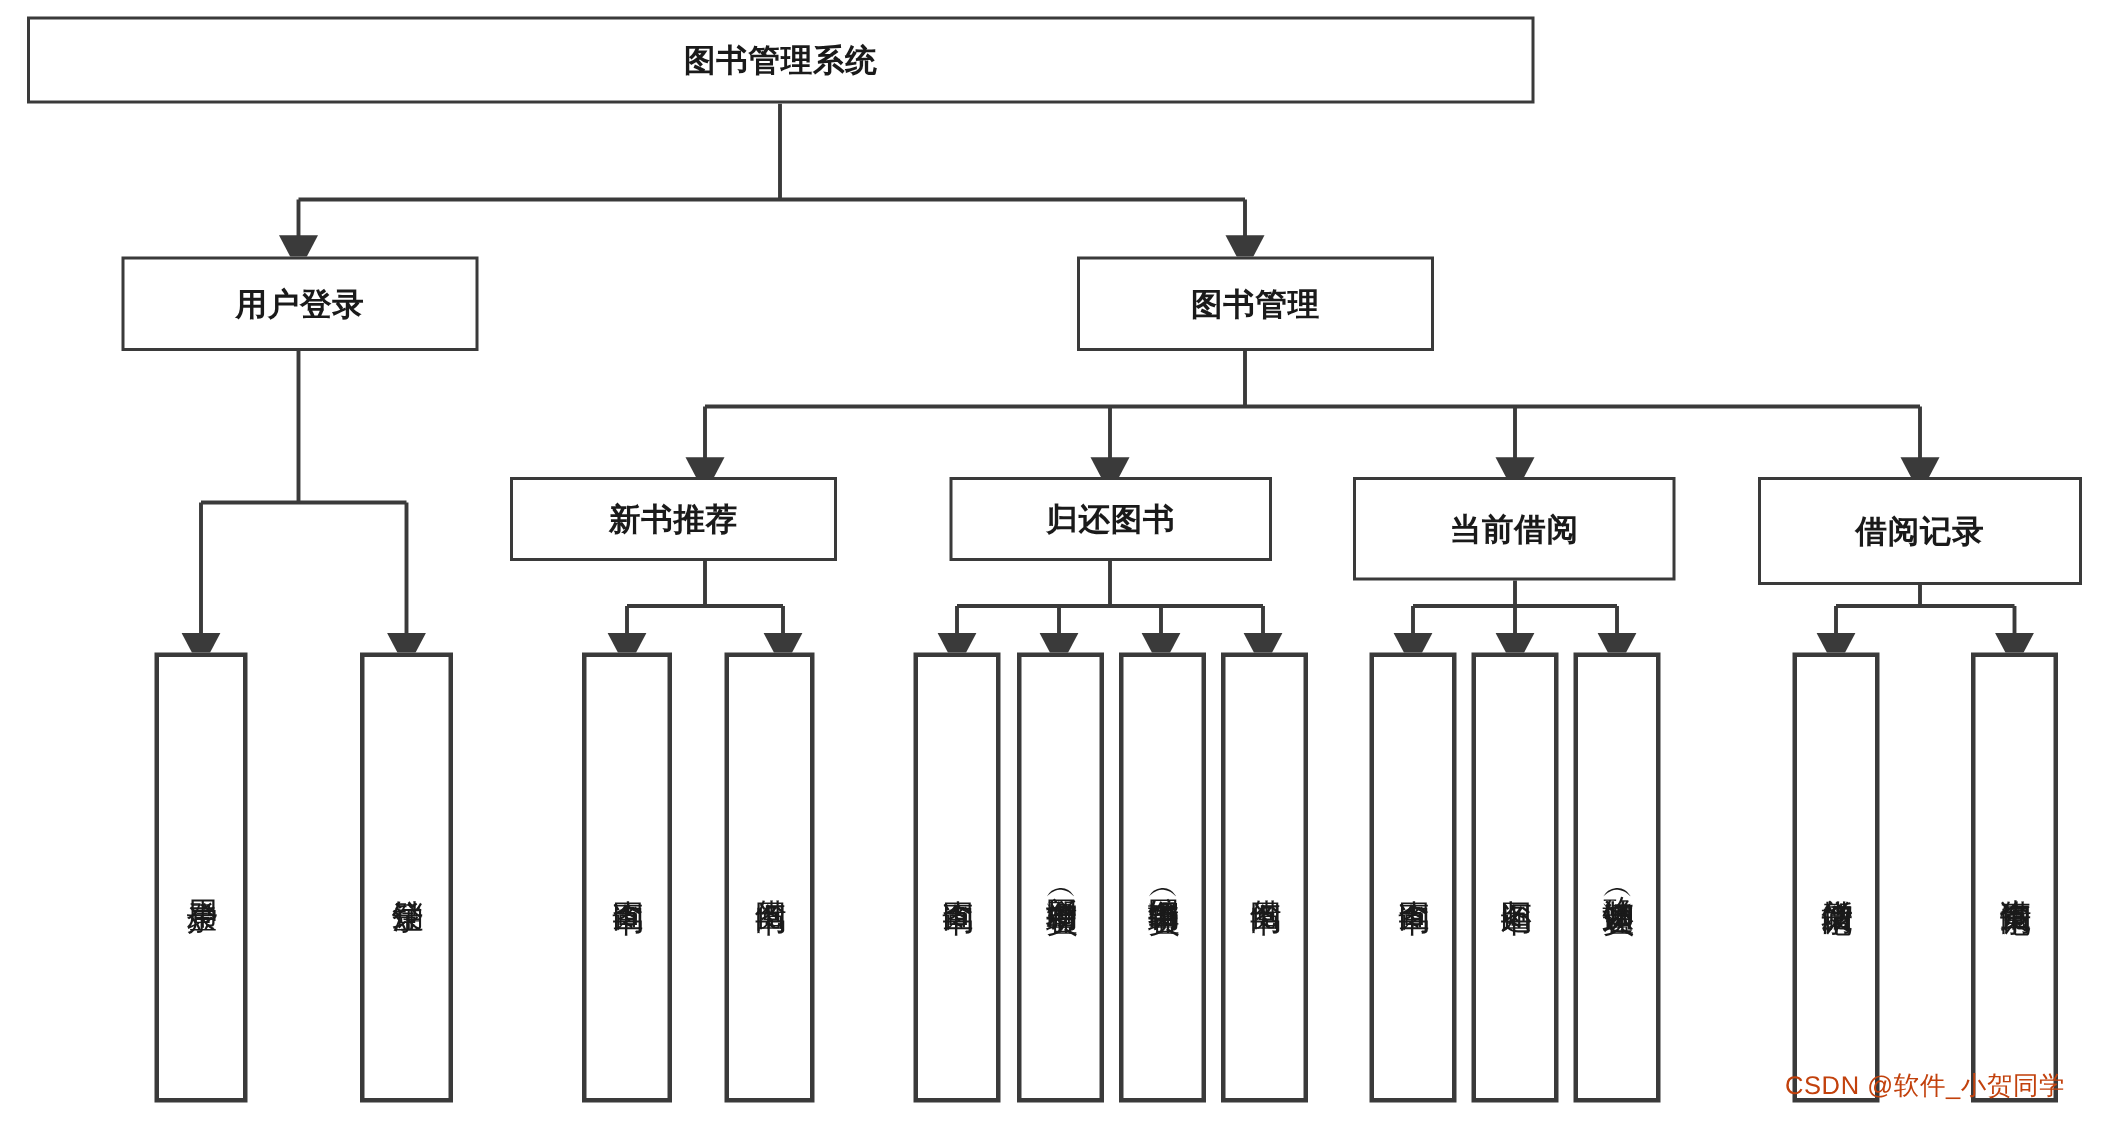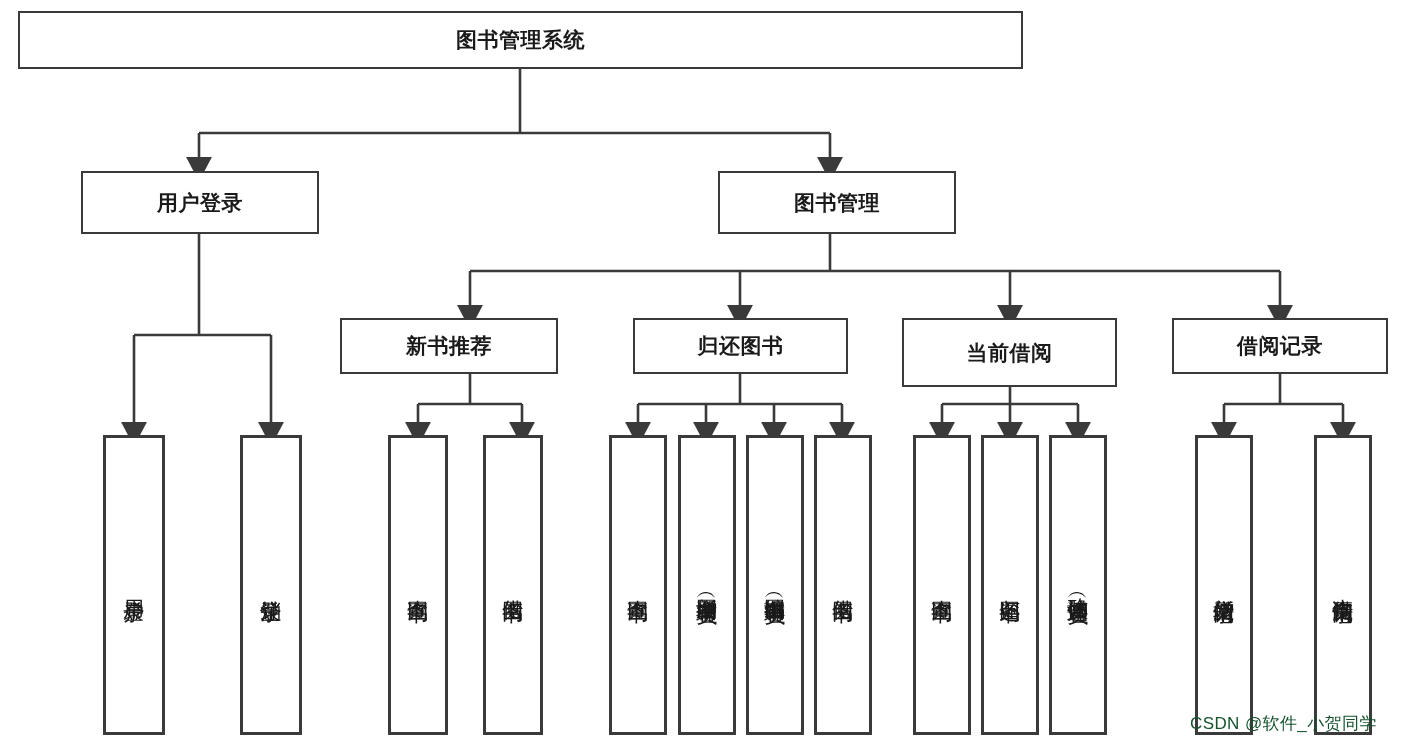--- a/index.html
+++ b/index.html
@@ -55,21 +55,21 @@
     letter-spacing: 1px;
     text-align: center;
     white-space: nowrap;
     display: block;
   }
   .watermark {
     position: absolute;
     left: 1190px;
     top: 712px;
     font-size: 17px;
-    color: #14532d;
+    color: #c2410c;
     white-space: nowrap;
     letter-spacing: 0.4px;
   }
 </style>
 </head>
 <body>
 
 <div id="diagram-root">
 
   <svg id="wires" viewBox="0 0 1405 747" width="1405" height="747">
@@ -142,21 +142,21 @@
   </div>
 
   <div class="node node-h" style="left:633px; top:318px; width:215px; height:56px;">
     <span>归还图书</span>
   </div>
 
   <div class="node node-h" style="left:902px; top:318px; width:215px; height:69px;">
     <span>当前借阅</span>
   </div>
 
-  <div class="node node-h" style="left:1172px; top:318px; width:216px; height:56px;">
+  <div class="node node-h" style="left:1172px; top:318px; width:216px; height:72px;">
     <span>借阅记录</span>
   </div>
 
   <div class="node node-v" style="left:103px; top:435px; width:62px; height:300px;">
     <span class="vtext">用户登录</span>
   </div>
 
   <div class="node node-v" style="left:240px; top:435px; width:62px; height:300px;">
     <span class="vtext">注销登录</span>
   </div>

